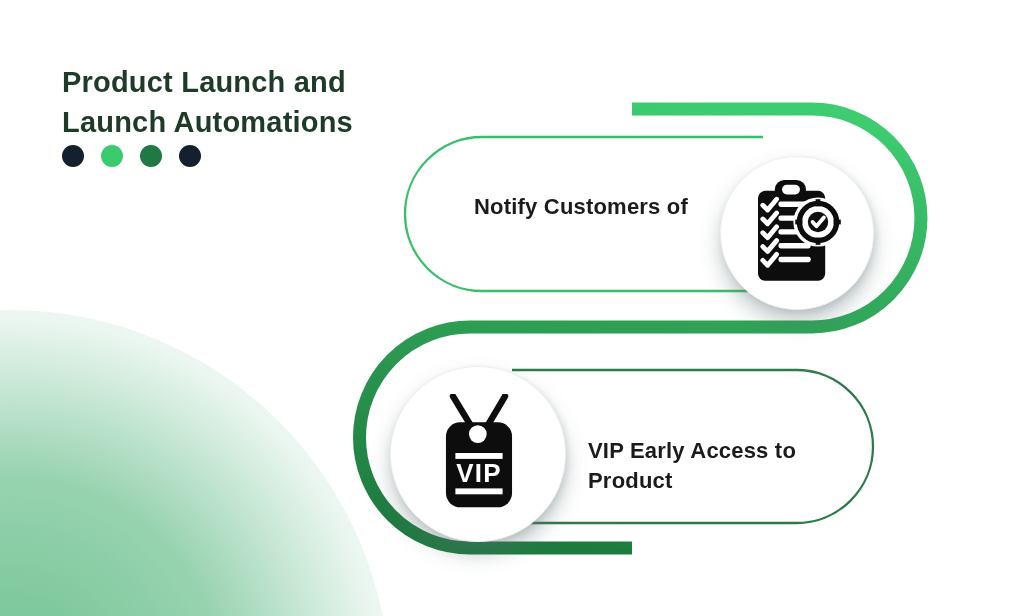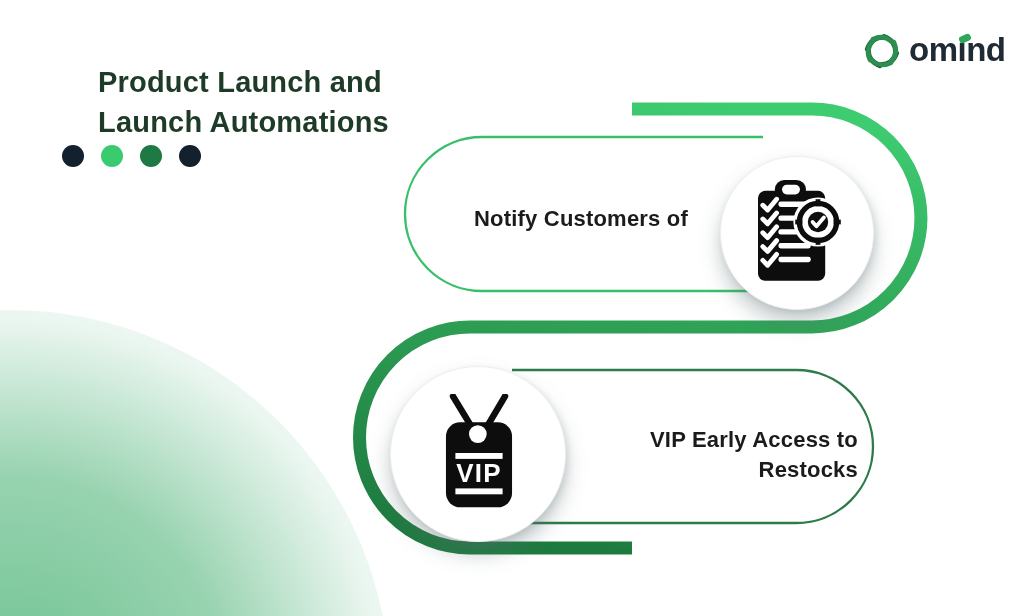--- a/index.html
+++ b/index.html
@@ -8,21 +8,21 @@
     overflow:hidden;font-family:"Liberation Sans", sans-serif;
   }
   
   .blob{
     position:absolute;left:-370px;top:310px;width:760px;height:760px;border-radius:50%;
     background:radial-gradient(circle at 50% 50%, #6ec291 0%, #98d3b0 40%, #e8f5ee 68%, rgba(255,255,255,0) 80%);
   }
   
   .title{
     position:absolute;left:62px;top:62px;
-    font-size:29px;font-weight:800;line-height:40px;letter-spacing:.2px;margin-left:36px;
+    font-size:29px;font-weight:800;line-height:40px;letter-spacing:.2px;
   }
   .dots{position:absolute;left:62px;top:145px;display:flex;gap:17px;}
   .dot{width:22px;height:22px;border-radius:50%;}
   
   .logo{position:absolute;left:862px;top:26px;display:flex;align-items:center;gap:5px;height:48px;}
   .logo-text{font-size:33px;font-weight:800;letter-spacing:-0.5px;line-height:48px;}
   .logo-accent{position:absolute;left:97px;top:9px;width:12px;height:7px;border-radius:3px;transform:rotate(-24deg);}
   
   .scene{position:absolute;left:0;top:0;}
   
@@ -30,59 +30,41 @@
     position:absolute;background:#ffffff;border-radius:50%;border:1px solid #edf0f1;
     box-shadow:0 12px 20px rgba(90,105,110,.35), 2px 3px 6px rgba(90,105,110,.15);
     display:flex;align-items:center;justify-content:center;
   }
   .circle-1{left:720px;top:156px;width:152px;height:152px;}
   .circle-2{left:390px;top:366px;width:174px;height:174px;}
   .icon-1{position:absolute;left:734px;top:174px;}
   .icon-2{position:absolute;left:420px;top:394px;}
   
   .step-label{font-size:22px;font-weight:700;line-height:30px;letter-spacing:.2px;}
-  .label-1{position:absolute;left:420px;top:204px;width:268px;text-align:right;}
-  .label-2{position:absolute;left:588px;top:425px;width:270px;text-align:right;}
+  .label-1{position:absolute;left:420px;top:192px;width:268px;text-align:right;}
+  .label-2{position:absolute;left:588px;top:436px;width:270px;text-align:left;}
 </style>
 </head>
 <body>
 
 <div class="canvas">
 
   <div class="blob"></div>
 
   <div class="title" style="color: rgb(29, 59, 39);">
     <div>Product Launch and</div>
     <div>Launch Automations</div>
   </div>
   <div class="dots">
     <span class="dot" style="background: rgb(19, 32, 46);"></span>
     <span class="dot" style="background: rgb(59, 203, 111);"></span>
     <span class="dot" style="background: rgb(30, 122, 66);"></span>
     <span class="dot" style="background: rgb(19, 32, 46);"></span>
   </div>
 
-  <div class="logo">
-    <svg width="42" height="46" viewBox="0 0 40 44">
-      <g fill="none" stroke-width="4.6" stroke-linecap="round" stroke="#17572f">
-        <path d="M32,24 Q32,13 21,9"></path>
-        <path d="M32,24 Q32,13 21,9" transform="rotate(90 19 23)"></path>
-        <path d="M32,24 Q32,13 21,9" transform="rotate(180 19 23)"></path>
-        <path d="M32,24 Q32,13 21,9" transform="rotate(270 19 23)"></path>
-      </g>
-      <g fill="none" stroke-width="4.6" stroke-linecap="round" stroke="#2c8f50">
-        <path d="M32,24 Q32,13 21,9" transform="rotate(45 19 23)"></path>
-        <path d="M32,24 Q32,13 21,9" transform="rotate(135 19 23)"></path>
-        <path d="M32,24 Q32,13 21,9" transform="rotate(225 19 23)"></path>
-        <path d="M32,24 Q32,13 21,9" transform="rotate(315 19 23)"></path>
-      </g>
-    </svg>
-    <span class="logo-text" style="color: rgb(32, 42, 52);">omind</span>
-    <span class="logo-accent" style="background: rgb(46, 167, 91);"></span>
-  </div>
 
   <svg class="scene" width="1024" height="616" viewBox="0 0 1024 616">
     <defs>
       <linearGradient id="bandGrad" gradientUnits="userSpaceOnUse" x1="700" y1="100" x2="640" y2="555">
         <stop offset="0" stop-color="#3ecc71"></stop>
         <stop offset="0.5" stop-color="#2fa156"></stop>
         <stop offset="1" stop-color="#1e7b40"></stop>
       </linearGradient>
     </defs>
     <path d="M632,109 L812,109 A109,109 0 0 1 812,327 L470,327 A110.5,110.5 0 0 0 470,548 L632,548" fill="none" stroke="url(#bandGrad)" stroke-width="13"></path>
@@ -136,16 +118,16 @@
     <rect x="30" y="50" width="40" height="5" fill="#ffffff"></rect>
     <text x="50" y="75" text-anchor="middle" font-family="Liberation Sans, sans-serif" font-size="22" font-weight="bold" fill="#ffffff" letter-spacing="1">VIP</text>
     <rect x="30" y="80" width="40" height="5" fill="#ffffff"></rect>
   </svg>
 
   <div class="step-label label-1" style="color: rgb(27, 27, 27);">
     <div>Notify Customers of</div>
   </div>
   <div class="step-label label-2" style="color: rgb(27, 27, 27);">
     <div>VIP Early Access to</div>
-    <div>Restocks</div>
+    <div>Product</div>
   </div>
 
 </div>
 
 </body></html>

